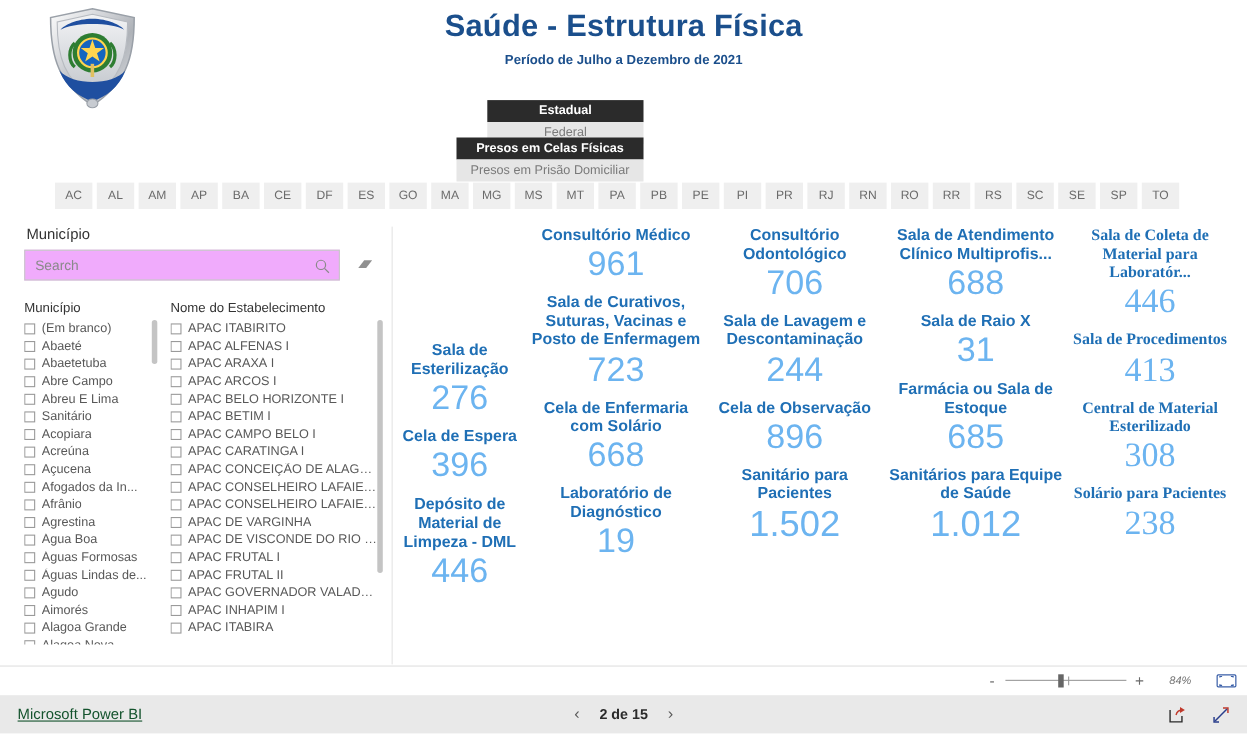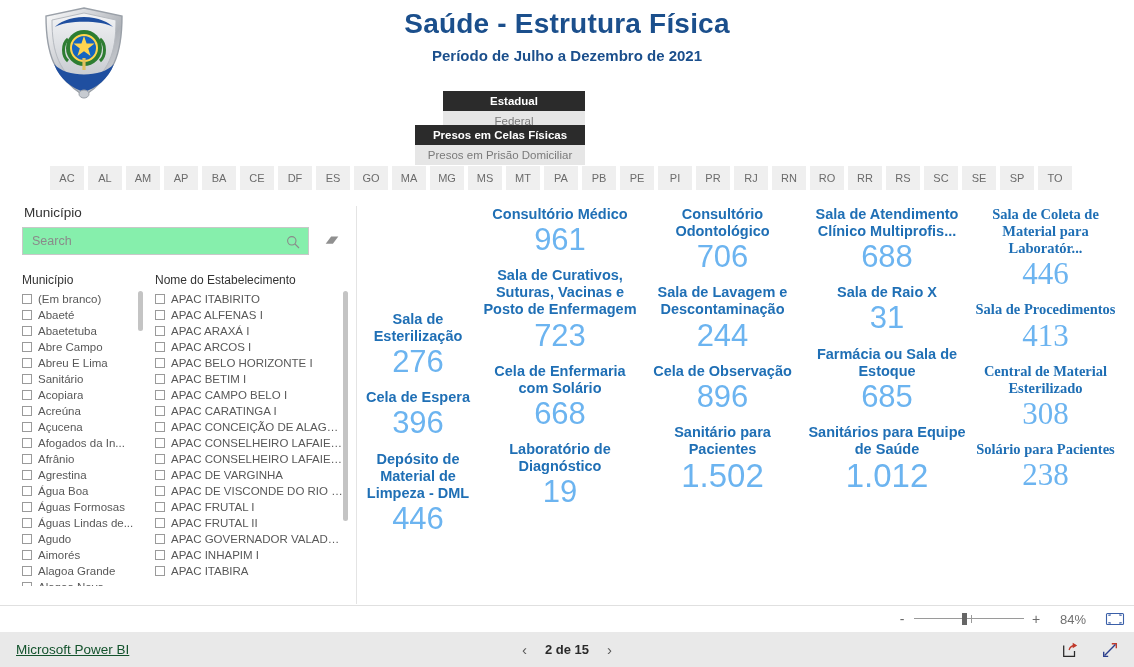--- a/index.html
+++ b/index.html
@@ -37,21 +37,21 @@
   
   .title-main {
     position: absolute; left: 0; top: 8px; width: 1134px;
     text-align: center;
     font-size: 28px; font-weight: bold;
     color: #1B4F8C; letter-spacing: .2px;
   }
   .title-sub {
     position: absolute; left: 0; top: 47px; width: 1134px;
     text-align: center;
-    font-size: 15px; font-weight: bold;
+    font-size: 12px; font-weight: bold;
     color: #1B4F8C;
   }
 
   
   .tg { position: absolute; display: flex; flex-direction: column; }
   .tg1 { left: 443px; top: 91px; }
   .tg2 { left: 415px; top: 125px; }
   .tg-btn {
     height: 20px;
     display: flex; align-items: center; justify-content: center;
@@ -85,21 +85,21 @@
     width: 330px; height: 398px;
     background: #ffffff;
   }
   .slicer-title {
     font-size: 13.5px; color: #333; margin: 0 0 7px 2px;
   }
   .search-row { display: flex; align-items: center; }
   .search-box {
     position: relative;
     width: 287px; height: 28px;
-    border: 1px solid #C8C8C8; background: #86efac;
+    border: 1px solid #C8C8C8; background: #f0abfc;
     display: flex; align-items: center;
   }
   .search-box input {
     border: none; outline: none;
     flex: 1; height: 26px;
     padding: 0 26px 0 9px;
     font-size: 12.5px; color: #444;
     font-family: "Liberation Sans", sans-serif;
     background: transparent;
   }
@@ -203,22 +203,22 @@
   }
   .zm-thumb {
     position: absolute; left: 48px; top: 2px;
     width: 5px; height: 12px; background: #666;
   }
   .zm-tick {
     position: absolute; left: 57px; top: 4px;
     width: 1px; height: 8px; background: #9A9A9A;
   }
   .zm-pct {
-    font-size: 13px; color: #707070; width: 38px;
-    text-align: center; margin-left: 6px;
+    font-size: 10px; color: #707070; width: 38px;
+    text-align: center; margin-left: 6px; font-style: italic;
   }
   .fit-btn {
     width: 22px; height: 18px; margin-left: 8px;
     background: transparent; border: none; cursor: pointer;
     display: flex; align-items: center; justify-content: center; padding: 0;
   }
 
   
   .footer {
     position: absolute; left: 0; top: 632px;

